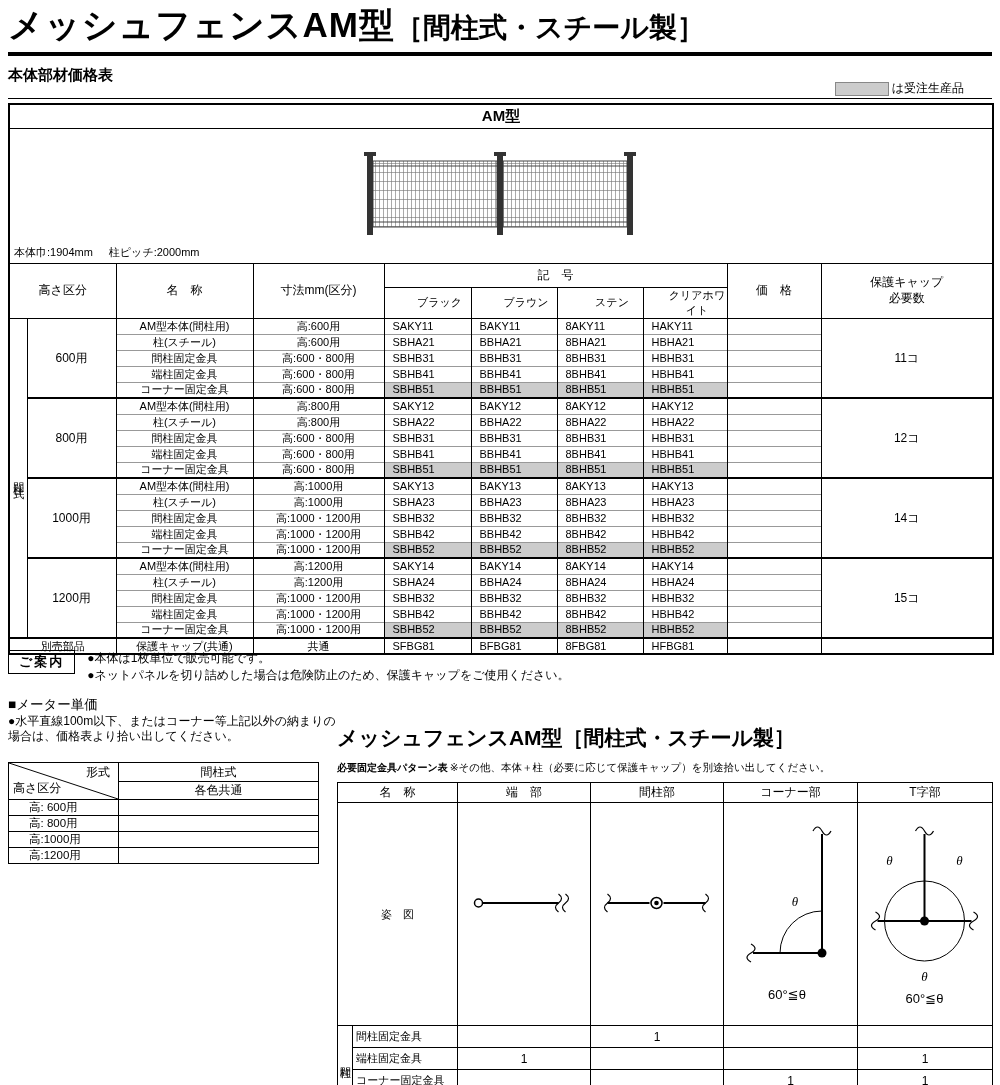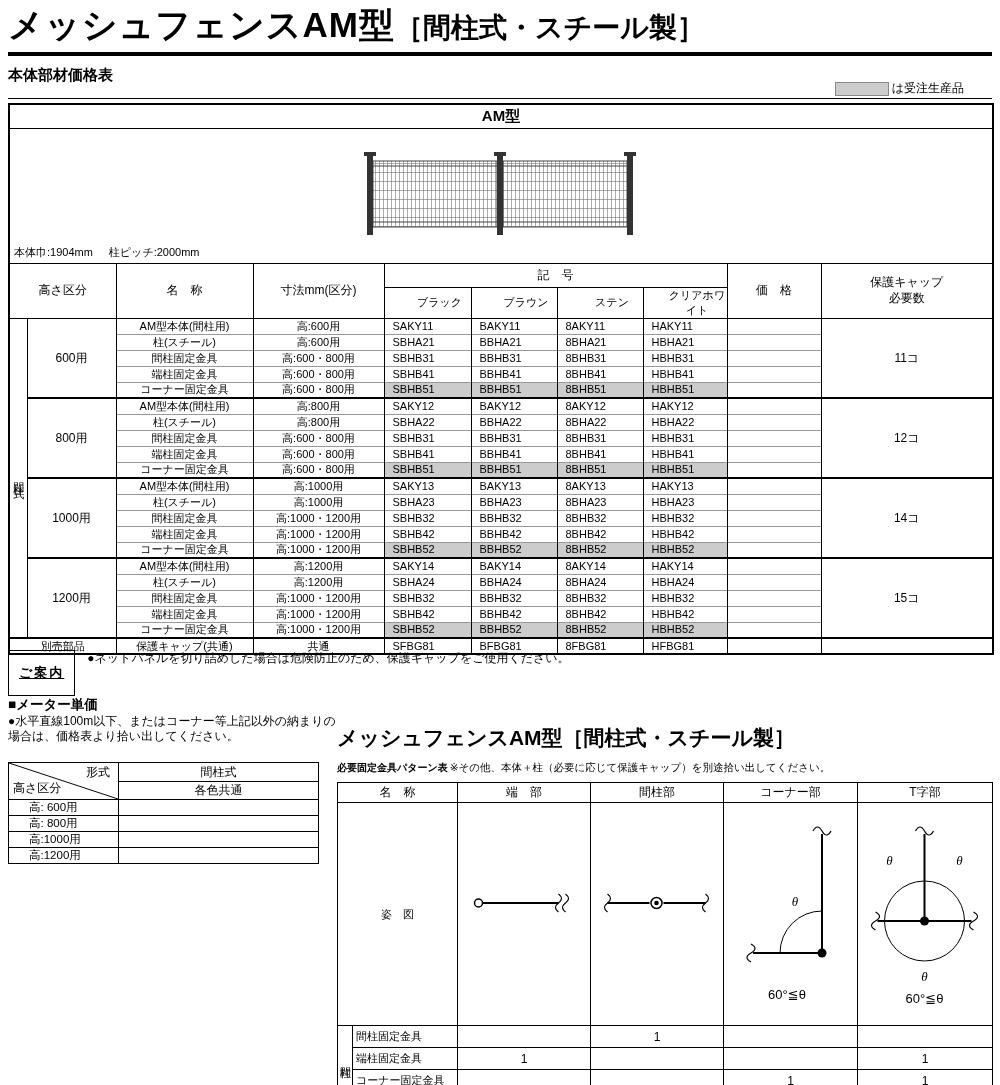--- a/index.html
+++ b/index.html
@@ -37,26 +37,26 @@
   .code-cell { text-align:left !important; padding-left:8px !important; font-weight:bold; }
   .gray { background:#ccc; }
   .side-cell { writing-mode:vertical-rl; text-orientation:upright; font-size:12px;
                letter-spacing:3px; }
   .height-cell, .cap-cell { font-size:12px !important; }
   .fence-svg { display:block; margin:6px auto 0; }
   .fence-caption { position:absolute; left:4px; bottom:3px; font-size:11px; display:flex; gap:16px; }
 
   
   .guide { position:absolute; left:8px; top:650px; display:flex; gap:12px; align-items:flex-start; }
-  .guide-box { border:1.5px solid #000; font-size:13px; font-weight:bold; padding:13px 10px;
-               letter-spacing:2px;text-decoration:underline; }
+  .guide-box { border:1.5px solid #000; font-size:13px; font-weight:bold; padding:2px 10px;
+               letter-spacing:2px; }
   .guide-bullets { font-size:12px; line-height:17px; }
 
   
-  .meter-head { position:absolute; left:8px; top:696px; font-size:13.5px; font-weight:bold; }
+  .meter-head { position:absolute; left:8px; top:696px; font-size:13.5px; font-weight:normal; }
   .meter-bullets { position:absolute; left:8px; top:714px; width:336px; font-size:12px; line-height:15px; }
   .meter-tbl { position:absolute; left:8px; top:762px; border-collapse:collapse; }
   .meter-tbl th, .meter-tbl td { border:1px solid #000; font-size:12px; font-weight:normal;
                                  text-align:center; padding:0; }
   .meter-tbl .diag { position:relative; width:110px; height:37px; }
   .diag-svg { position:absolute; inset:0; width:100%; height:100%; }
   .diag-top { position:absolute; top:1px; right:8px; font-size:12px; }
   .diag-bottom { position:absolute; bottom:2px; left:4px; font-size:12px; }
   .meter-tbl .type-h { width:200px; height:19px; }
   .meter-tbl .common-h { height:18px; }
@@ -361,20 +361,21 @@
           <td class="code-cell">HFBG81</td>
           <td class="price-cell"></td>
           <td class="cap-cell"></td>
         </tr>
       </tbody>
   </table>
 
   <div class="guide">
     <span class="guide-box">ご案内</span>
     <div class="guide-bullets">
+      <div>●本体は1枚単位で販売可能です。</div>
       <div>●ネットパネルを切り詰めした場合は危険防止のため、保護キャップをご使用ください。</div>
     </div>
   </div>
 
   <div class="meter-head">■メーター単価</div>
   <div class="meter-bullets">
     <div>●水平直線100m以下、またはコーナー等上記以外の納まりの場合は、価格表より拾い出してください。</div>
   </div>
   <table class="meter-tbl">
     <colgroup>

